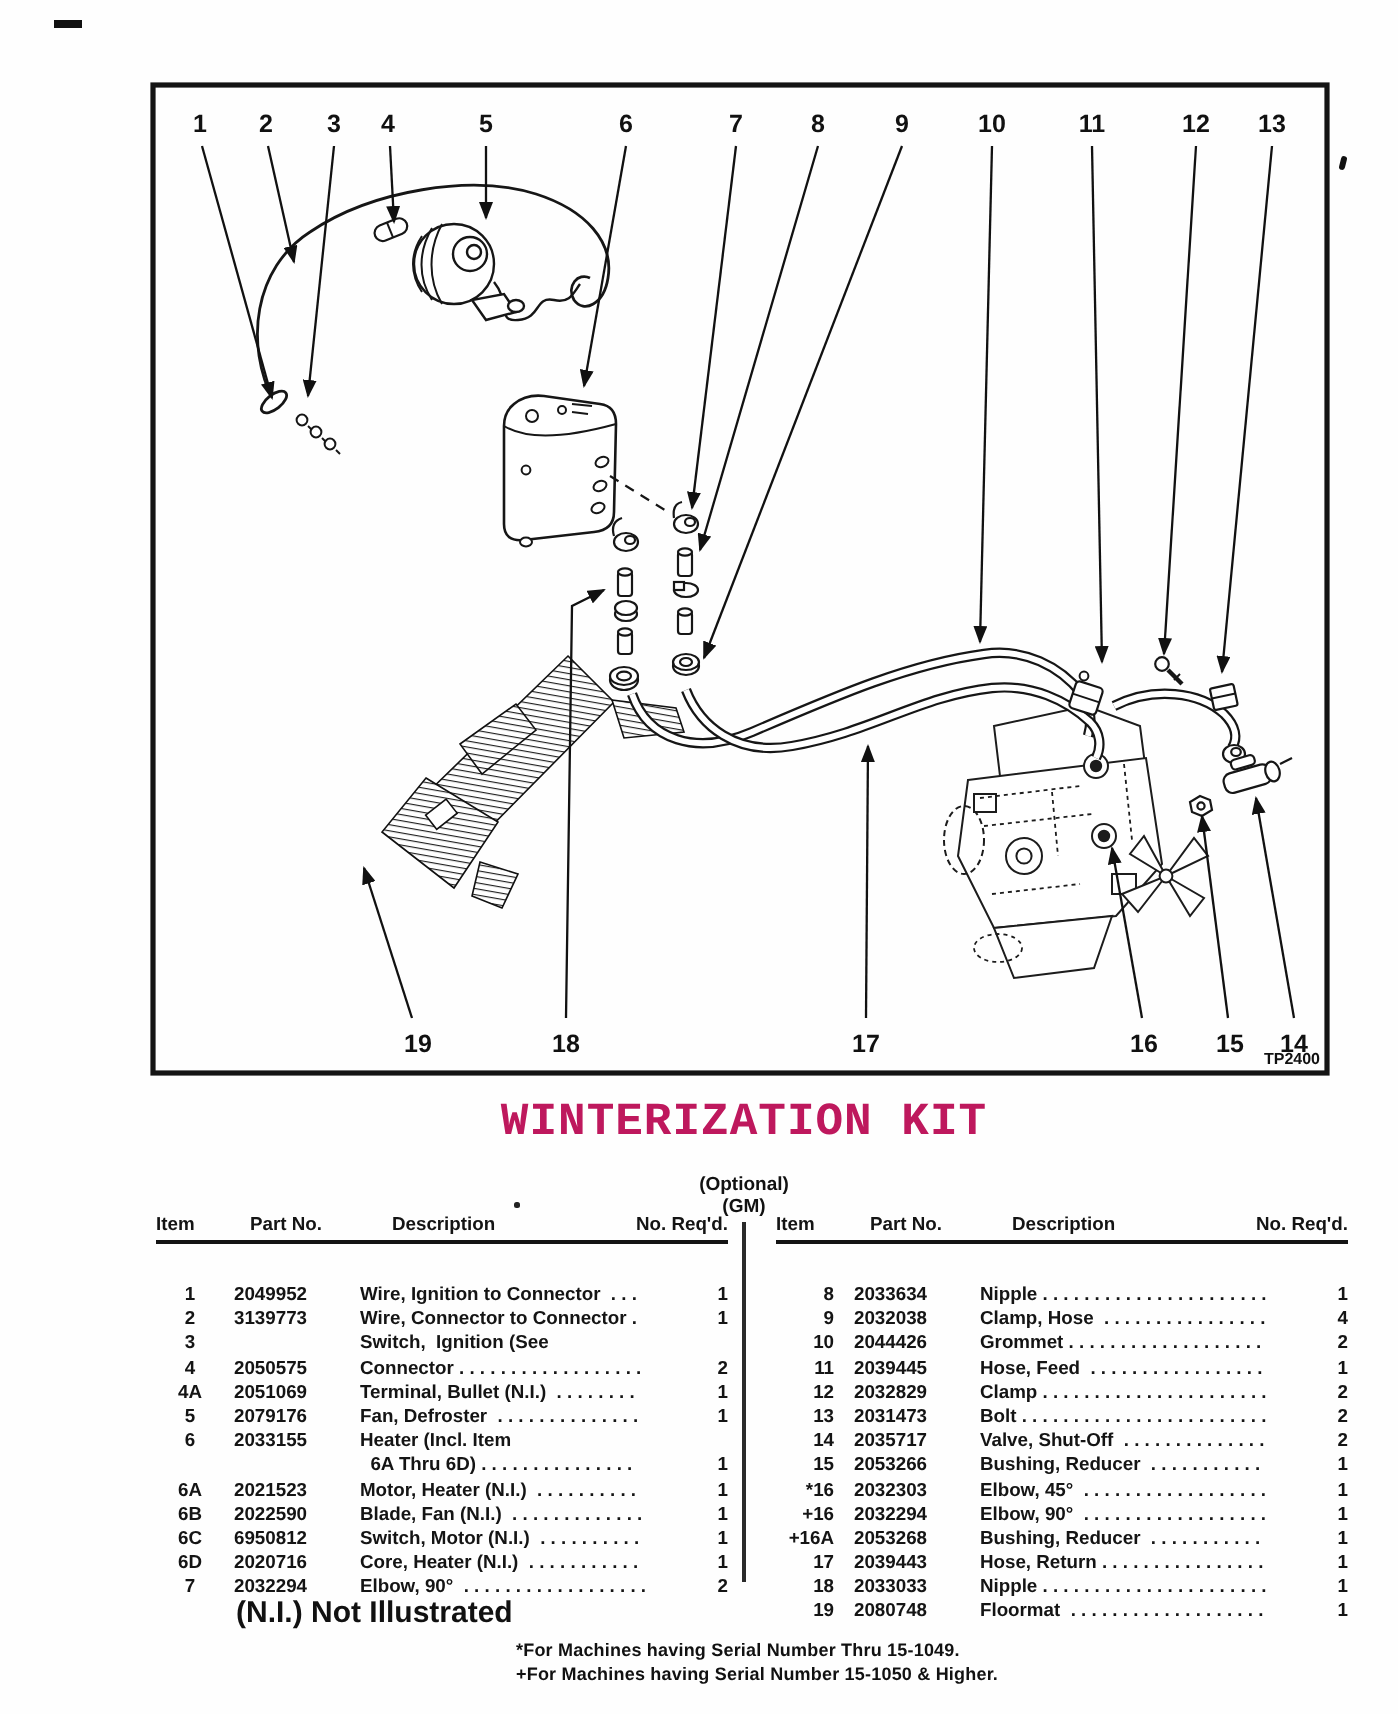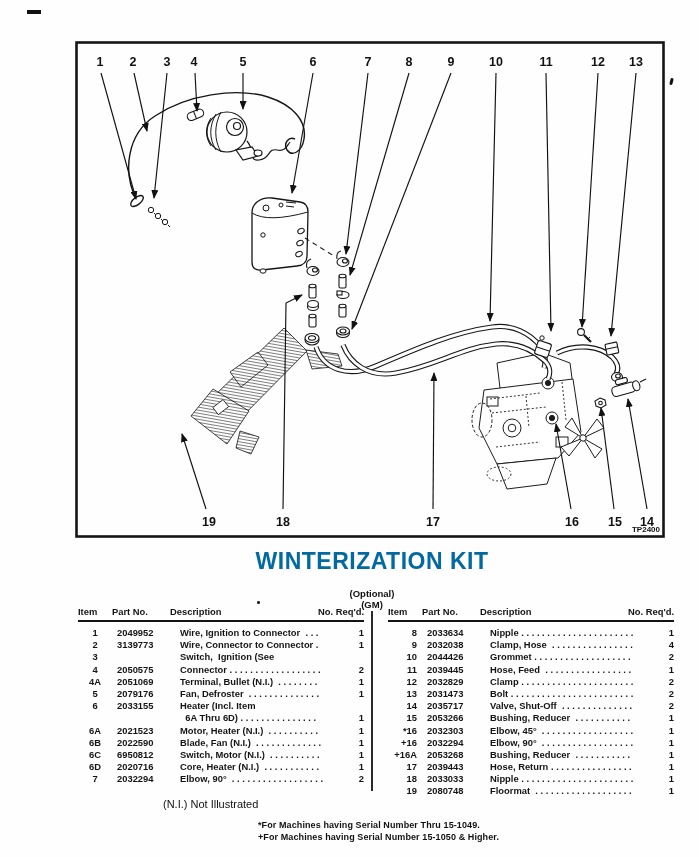--- a/index.html
+++ b/index.html
@@ -7,38 +7,38 @@
     position:relative;width:699px;height:857px;margin:0 auto;
     background:#fefefe;color:#111;overflow:hidden;
     font-family:"Liberation Sans",sans-serif;
   }
   .diagram-svg{position:absolute;left:0;top:0;}
   svg text{font-family:"Liberation Sans",sans-serif;font-weight:700;fill:#111;}
   .callout-num{font-size:12.5px;}
   .plate-code{font-size:8px;}
 
   .title-block{position:absolute;left:45px;top:548px;width:654px;text-align:center;}
-  .main-title{font-size:23px;font-weight:700;letter-spacing:.5px;color:#0369a1;}
+  .main-title{font-size:23px;font-weight:700;letter-spacing:.5px;color:#be185d;font-family:Liberation Mono, monospace;}
   .sub-title{font-size:9.5px;font-weight:700;line-height:11px;margin-top:13px;}
   .sub-title2{font-size:9.5px;font-weight:700;line-height:11px;}
 
   .ptable{position:absolute;width:286px;font-size:9.4px;font-weight:700;color:#141414;}
   .ptable.left{left:78px;top:606px;}
   .ptable.right{left:388px;top:606px;}
-  .thead{display:grid;grid-template-columns:34px 58px 1fr 52px;column-gap:0;
-         border-bottom:2.2px solid #141414;padding-bottom:3px;margin-bottom:5px;}
+  .thead{display:grid;grid-template-columns:34px 58px 1fr 52px;column-gap:13px;
+         border-bottom:2.2px solid #141414;padding-bottom:3px;margin-bottom:19px;}
   .thead .h-qty{text-align:right;}
   .trow{display:grid;grid-template-columns:34px 58px 1fr 30px;column-gap:5px;
         height:12.2px;line-height:12.2px;}
   .c-item{text-align:center;}
   .ptable.right .c-item{text-align:right;padding-right:5px;}
   .c-desc{white-space:pre;overflow:hidden;}
   .c-qty{text-align:right;}
   .vdivider{position:absolute;left:371px;top:611px;width:2px;height:180px;background:#2a2a2a;}
-  .ni-note{position:absolute;left:118px;top:798px;font-size:11px;font-weight:400;margin-left:45px;}
+  .ni-note{position:absolute;left:118px;top:798px;font-size:15px;font-weight:700;}
   .footnote{position:absolute;left:238px;font-size:9px;font-weight:700;letter-spacing:.1px;margin-left:20px;}
   .footnote.f1{top:820px;}
   .footnote.f2{top:832px;}
 
   .artifact-dash{position:absolute;left:27px;top:10px;width:14px;height:3.5px;background:#111;}
   .artifact-mark{position:absolute;left:670px;top:78px;width:3px;height:7px;background:#111;border-radius:2px;transform:rotate(14deg);}
   .artifact-dot{position:absolute;left:257px;top:601px;width:2.5px;height:2.5px;background:#222;border-radius:50%;}
 </style>
 </head>
 <body>

